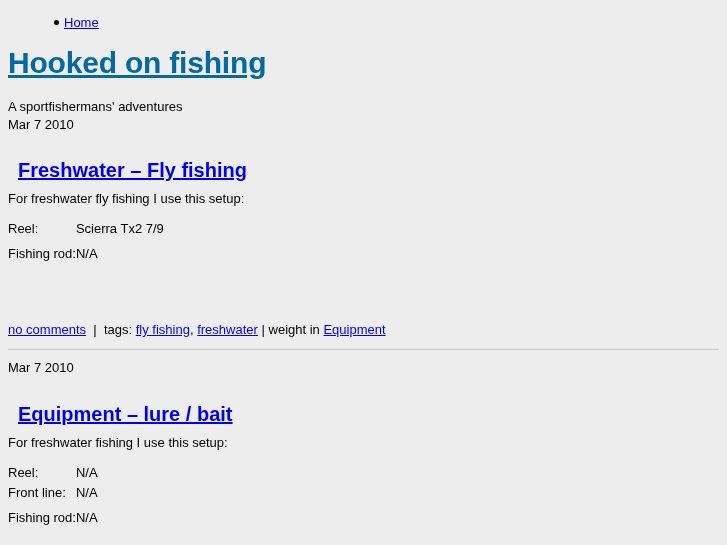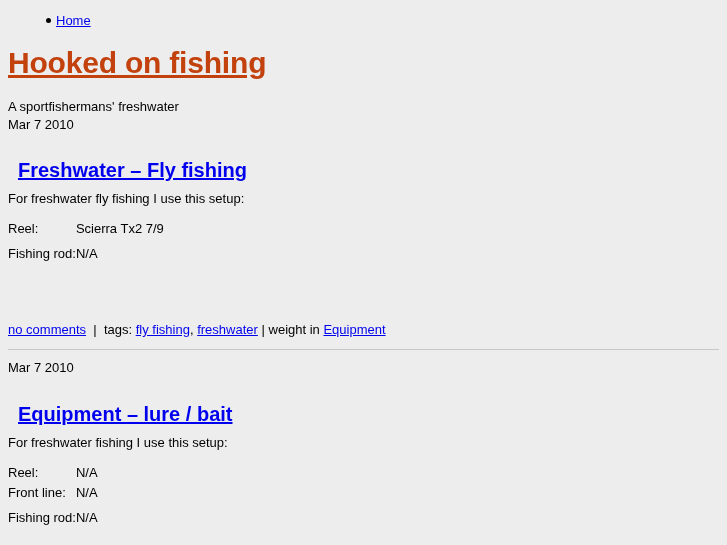--- a/index.html
+++ b/index.html
@@ -16,21 +16,21 @@
     overflow: hidden;
   }
 
   a, .link {
     color: #0000ee;
     text-decoration: underline;
   }
 
   
   .nav {
-    margin: 8px;
+    margin: 16px;
     padding: 0;
     list-style: none;
   }
   .nav-item {
     position: relative;
     padding-left: 48px;
     line-height: 14px;
     height: 14px;
     margin-top: 14px;
   }
@@ -54,21 +54,21 @@
     margin: 0;
     padding: 0;
     position: absolute;
     left: 8px;
     top: 46px;
     font-size: 30px;
     font-weight: bold;
     line-height: 34px;
     letter-spacing: -0.2px;
   }
-  .site-title .link { color: #c2410c; }
+  .site-title .link { color: #0369a1; }
 
   
   .tagline {
     position: absolute;
     left: 8px;
     top: 98px;
     font-size: 13px;
     line-height: 17px;
   }
   .tagline-date {
@@ -159,21 +159,21 @@
   <li class="nav-item">
     <span class="nav-bullet"></span>
     <a class="nav-link" href="#">Home</a>
   </li>
 </ul>
 
 <h1 class="site-title">
   <a class="link" href="#">Hooked on fishing</a>
 </h1>
 
-<div class="tagline">A sportfishermans' freshwater</div>
+<div class="tagline">A sportfishermans' adventures</div>
 <div class="tagline-date">Mar 7 2010</div>
 
 <div class="post" style="top:148px;">
 
   <h2 class="post-title">
     <a class="link" href="#">Freshwater – Fly fishing</a>
   </h2>
 
   <div class="post-intro">For freshwater fly fishing I use this setup:</div>
 

